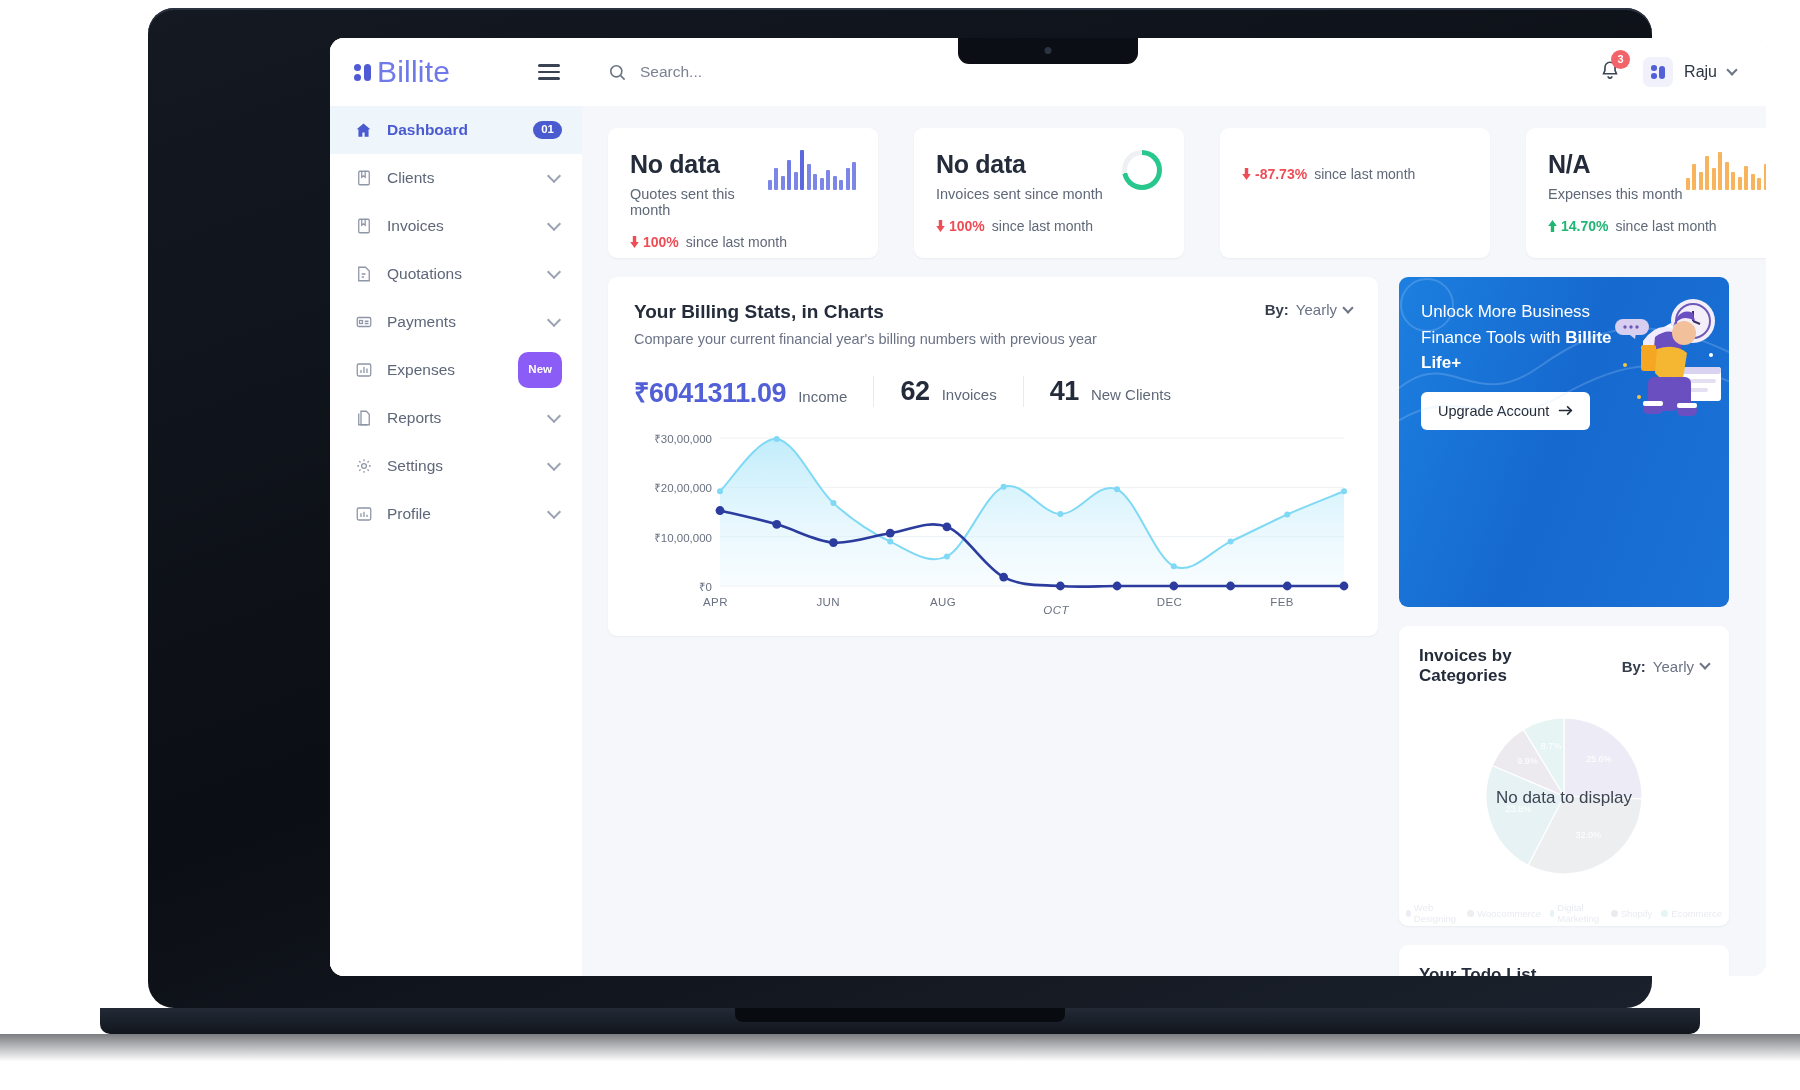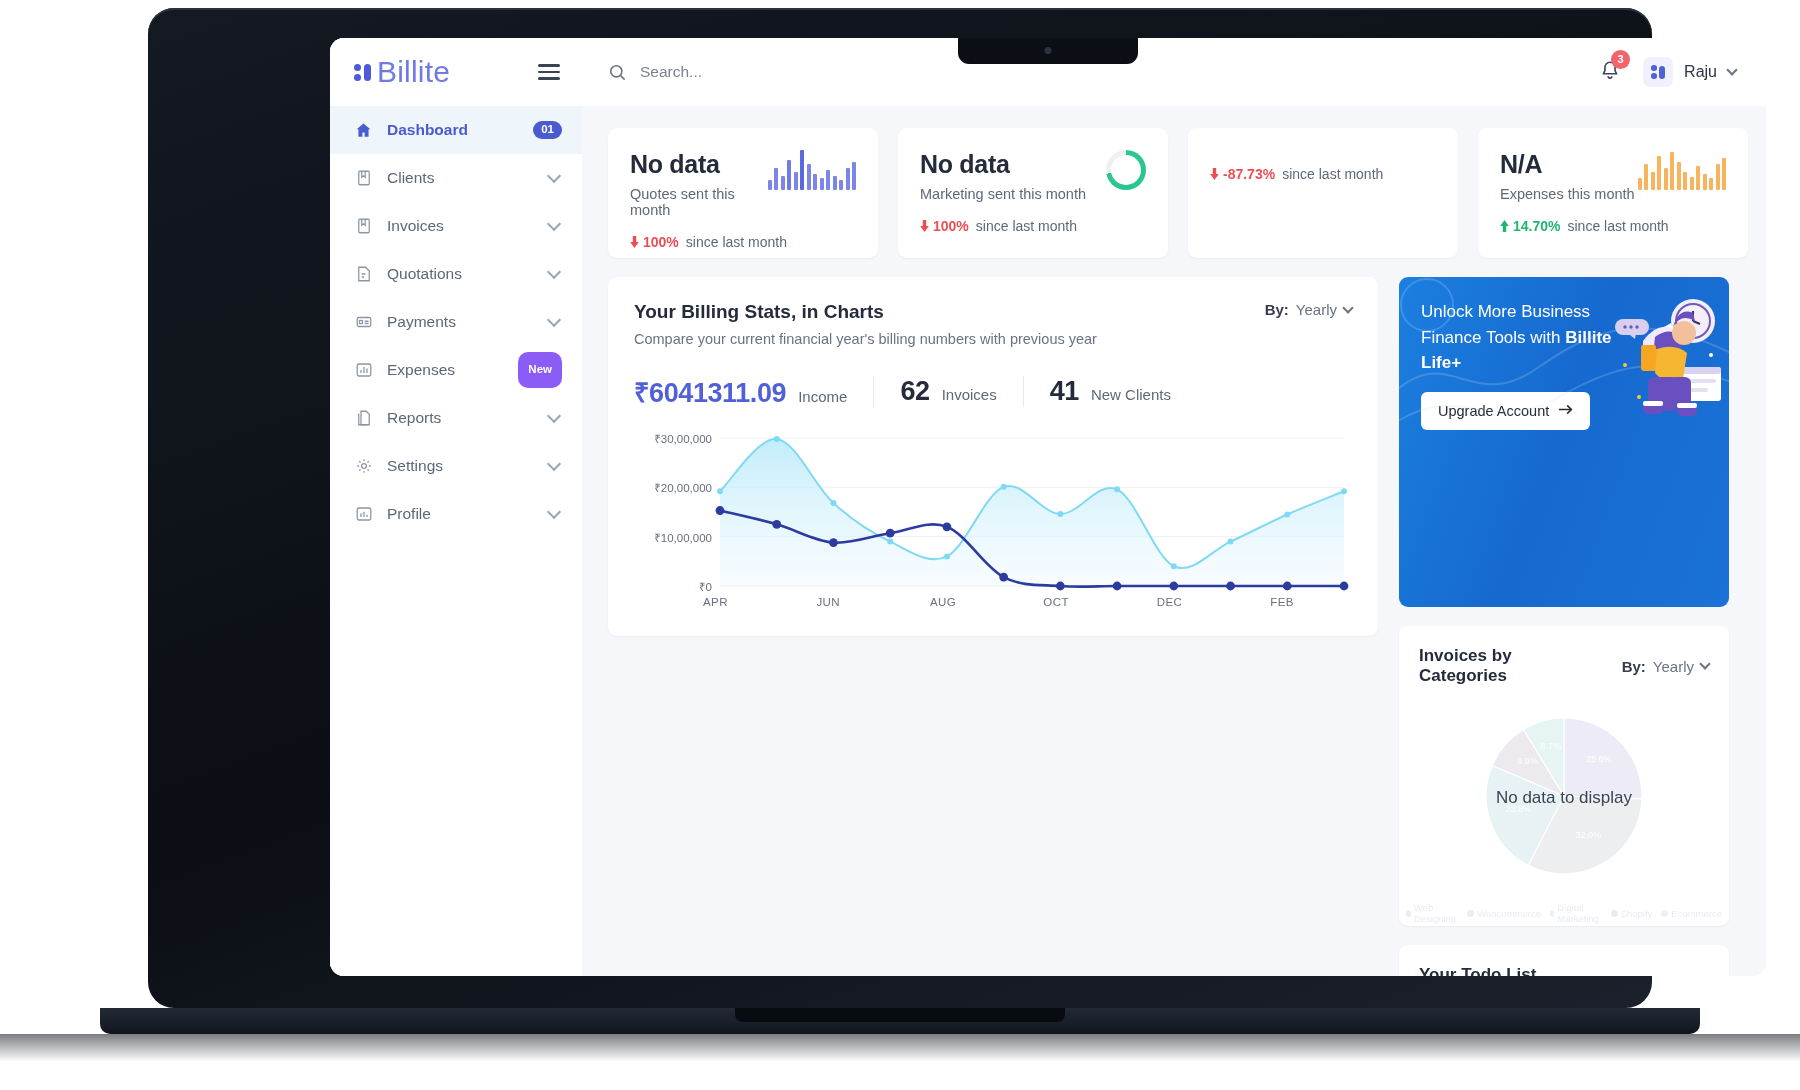--- a/index.html
+++ b/index.html
@@ -152,21 +152,21 @@
     transform: rotate(45deg); margin-top:-4px;
   }
 
   
   #main {
     position: absolute; left: 252px; top: 68px; right: 0; bottom: 0;
     background: #f5f7fa; overflow: hidden; padding: 22px 0 0 26px;
   }
 
   
-  .stat-row { display: flex; gap: 20px; }
+  .stat-row { display: flex; gap: 36px; }
   .stat-card {
     width: 270px; flex: 0 0 270px; background: #fff; border-radius: 9px;
     padding: 22px 22px 18px 22px; height: 130px;
     box-shadow: 0 1px 2px rgba(24,35,60,.05);
   }
   .stat-top { display: flex; justify-content: space-between; align-items: flex-start; }
   .stat-value { font-size: 25px; font-weight: 700; color: #242c3b; letter-spacing: -.3px; }
   .stat-sub { font-size: 14.5px; color: #5f6878; margin-top: 7px; }
   .stat-foot { margin-top: 16px; font-size: 14px; display: flex; align-items: center; gap: 7px; }
   .trend-down { color: #ef4d56; font-weight: 700; display:flex; align-items:center; gap:4px; }
@@ -208,21 +208,21 @@
   .promo {
     width: 330px; flex: 0 0 330px; height: 162px; border-radius: 9px;
     background: linear-gradient(110deg,#1c7fe0 0%,#1669cf 48%,#1b72d6 100%);
     position: relative; overflow: hidden; padding: 22px 22px;
   }
   .promo-title { color: #fff; font-size: 17px; line-height: 1.5; width: 200px; font-weight: 400;}
   .promo-title b { font-weight: 700; }
   .promo-btn {
     margin-top: 16px; background: #fff; border-radius: 6px; border: none;
     padding: 11px 17px; font-size: 14.5px; color: #222a38; cursor: pointer;
-    display: inline-flex; align-items: flex-start; gap: 9px;
+    display: inline-flex; align-items: center; gap: 9px;
     font-family: "Liberation Sans", sans-serif;
   }
 
   
   .right-col { width: 330px; flex: 0 0 330px; display: flex; flex-direction: column; gap: 19px;}
   .pie-card {
     background: #fff; border-radius: 9px; padding: 20px 20px 12px 20px;
     box-shadow: 0 1px 2px rgba(24,35,60,.05); height: 300px;
   }
   .pie-head { display: flex; justify-content: center; align-items: center; gap: 28px; }
@@ -433,21 +433,21 @@
                     </svg>
                     <span>100%</span>
                   </span>
                   <span class="since">since last month</span>
                 </div>
               </div>
               <div class="stat-card">
                 <div class="stat-top">
                   <div>
                     <div class="stat-value">No data</div>
-                    <div class="stat-sub">Marketing sent this month</div>
+                    <div class="stat-sub">Invoices sent since month</div>
                   </div>
                   <span class="donut" style="background:conic-gradient(#28c78d 0 72%, #eef0f4 72% 100%);position:relative">
                     <span style="position:absolute;inset:5px;border-radius:50%;background:#fff"></span>
                   </span>
                 </div>
                 <div class="stat-foot">
                   <span class="trend-down">
                     <svg width="9" height="12" viewBox="0 0 10 14" fill="#ef4d56">
                       <path d="M5 14 0 7h3V0h4v7h3z"></path>
                     </svg>
@@ -575,21 +575,21 @@
                 <div id="y-labels">
                     <div class="ylab" style="top: 151px;">₹0</div>
                     <div class="ylab" style="top: 101.667px;">₹10,00,000</div>
                     <div class="ylab" style="top: 52.3333px;">₹20,00,000</div>
                     <div class="ylab" style="top: 3px;">₹30,00,000</div>
                   </div>
                 <div id="x-labels">
                     <div class="xlab" style="left: 69px; top: 168px;">APR</div>
                     <div class="xlab" style="left: 182.455px; top: 168px;">JUN</div>
                     <div class="xlab" style="left: 295.909px; top: 168px;">AUG</div>
-                    <div class="xlab" style="left: 409.364px; top: 168px;">OCT</div>
+                    <div class="xlab" style="left: 409.364px; top: 176px; font-style: italic;">OCT</div>
                     <div class="xlab" style="left: 522.818px; top: 168px;">DEC</div>
                     <div class="xlab" style="left: 636.273px; top: 168px;">FEB</div>
                   </div>
               </div>
             </div>
 
             <div class="right-col">
 
               <div class="promo">
                 <svg width="330" height="162" viewBox="0 0 330 162" style="position:absolute;left:0;top:0;opacity:.22">

